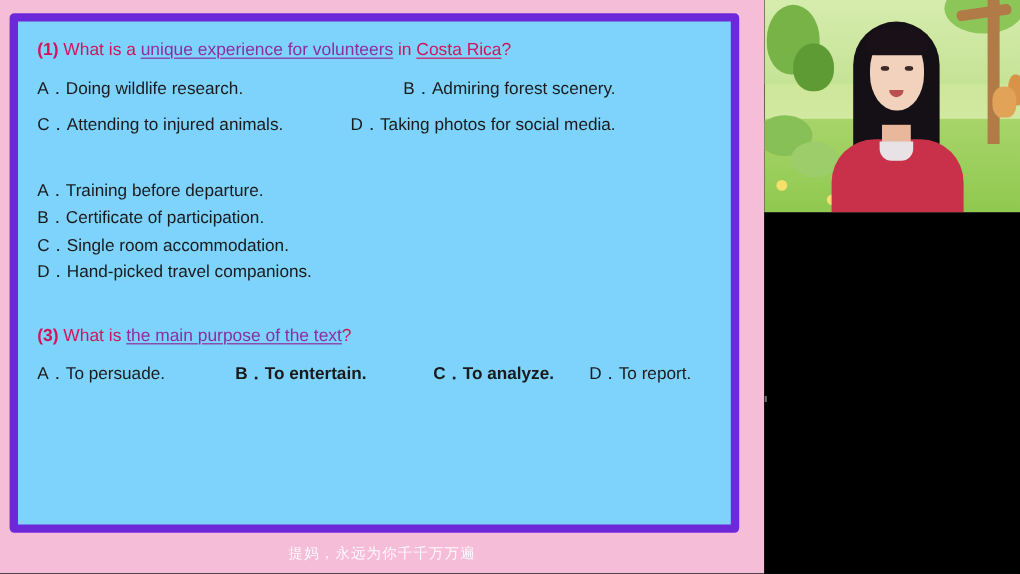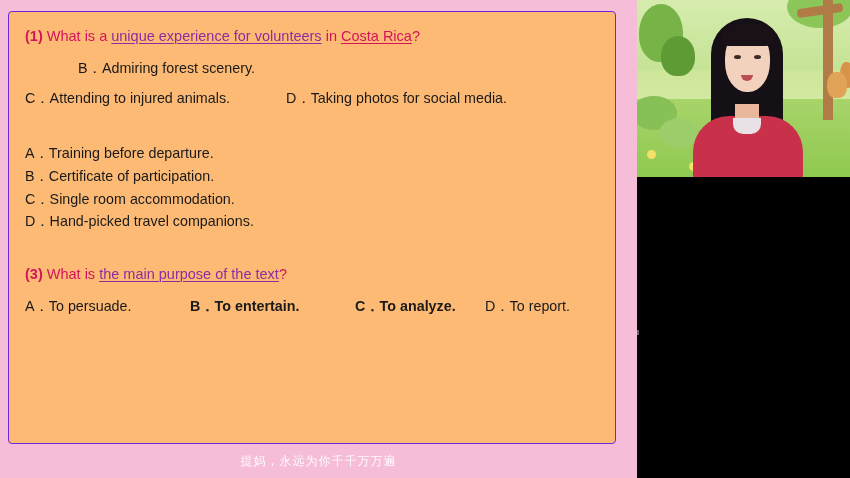--- a/index.html
+++ b/index.html
@@ -30,22 +30,22 @@
     height: 478px;
     background: #f5bdd8;
     overflow: hidden;
   }
   #slide-card {
     position: absolute;
     left: 8px;
     top: 11px;
     width: 608px;
     height: 433px;
-    background: #fdba74;
-    border: 1px solid #6d28d9;
+    background: #7dd3fc;
+    border: 7px solid #6d28d9;
     border-radius: 4px;
     box-sizing: border-box;
     padding: 14px 16px 10px 16px;
   }
 
   .q-block { margin-bottom: 6px; }
 
   .q-line {
     font-size: 14.5px;
     color: #d4145a;
@@ -219,20 +219,21 @@
   <div id="slide">
     <div id="slide-card">
 
       <div class="q-block">
         <div class="q-line">
           <span class="q-num">(1)</span>
           <span class="q-plain">What is a </span><span class="q-purple q-underline">unique experience for volunteers</span><span class="q-plain"> in </span><span class="q-red q-underline">Costa Rica</span><span class="q-plain">?</span>
         </div>
 
         <div class="opt-row">
+          <div class="opt w-col-a">A．Doing wildlife research.</div>
           <div class="opt w-col-b">B．Admiring forest scenery.</div>
         </div>
         <div class="opt-row">
           <div class="opt w-col-a">C．Attending to injured animals.</div>
           <div class="opt w-col-b">D．Taking photos for social media.</div>
         </div>
       </div>
 
       <div class="spacer-lg"></div>
 

